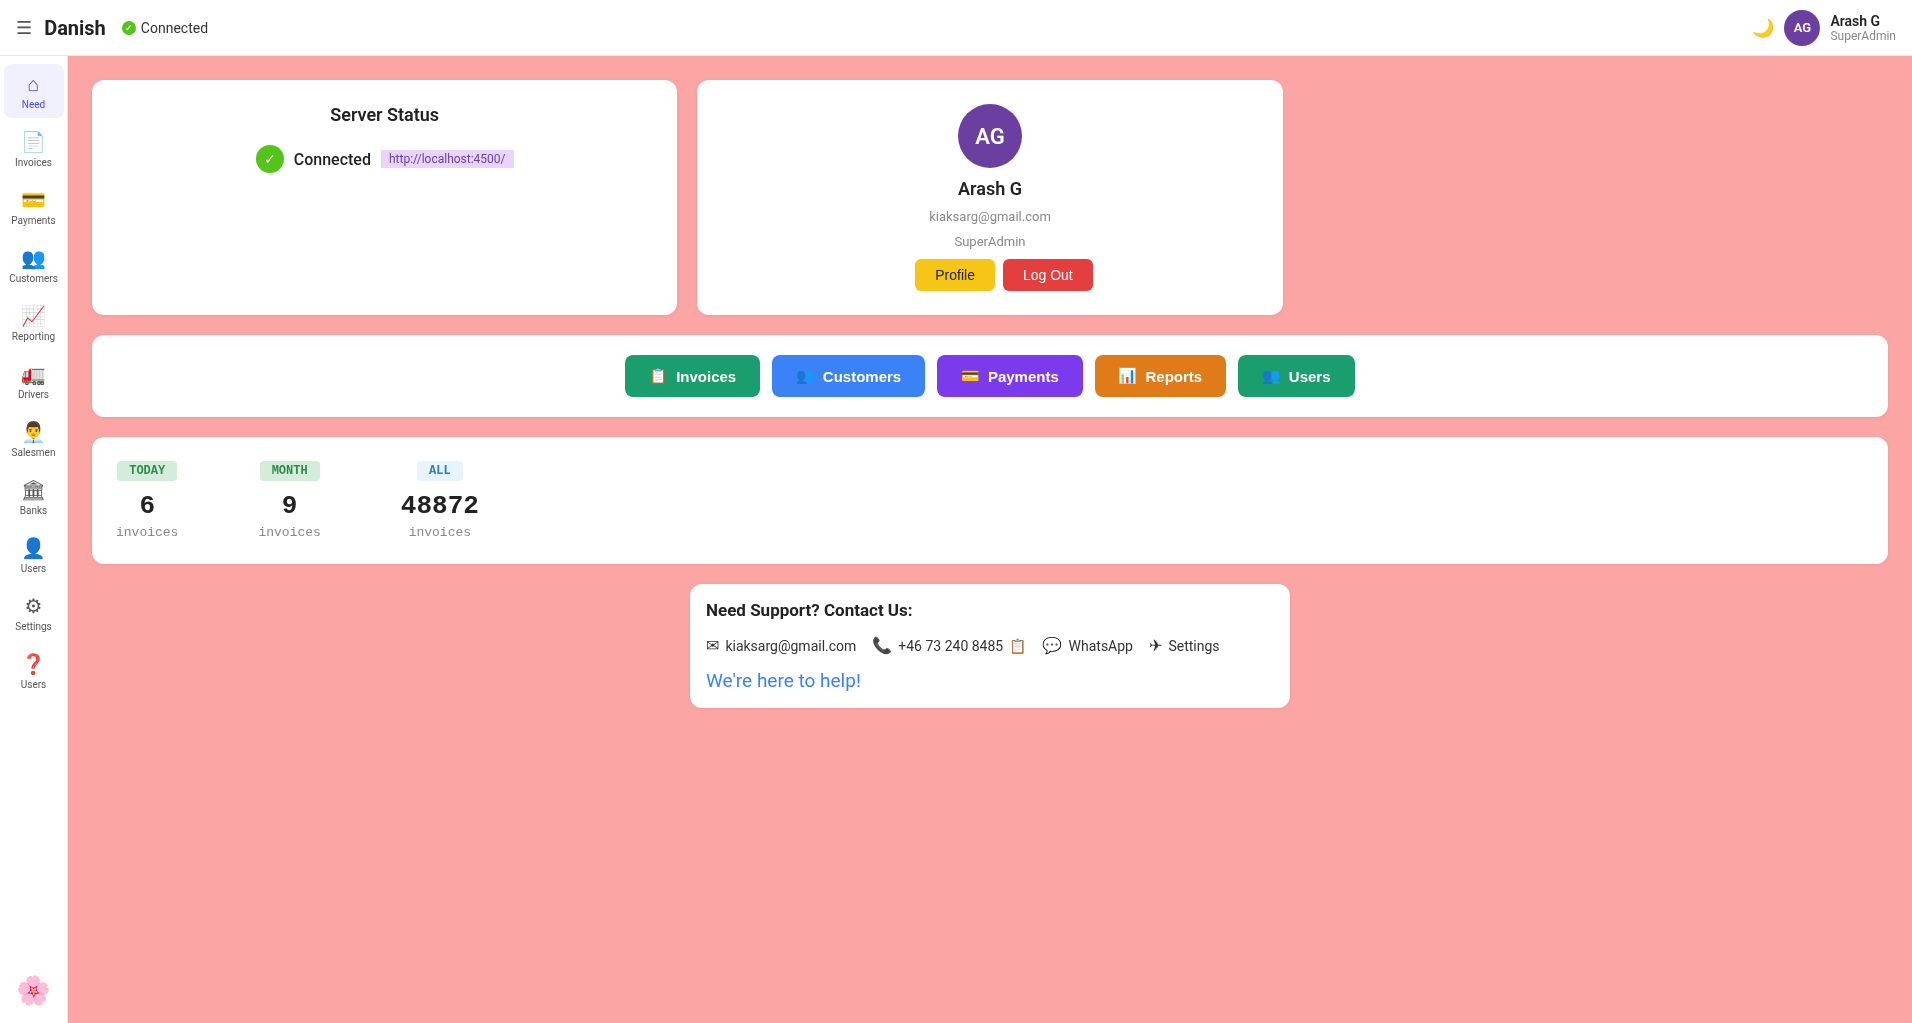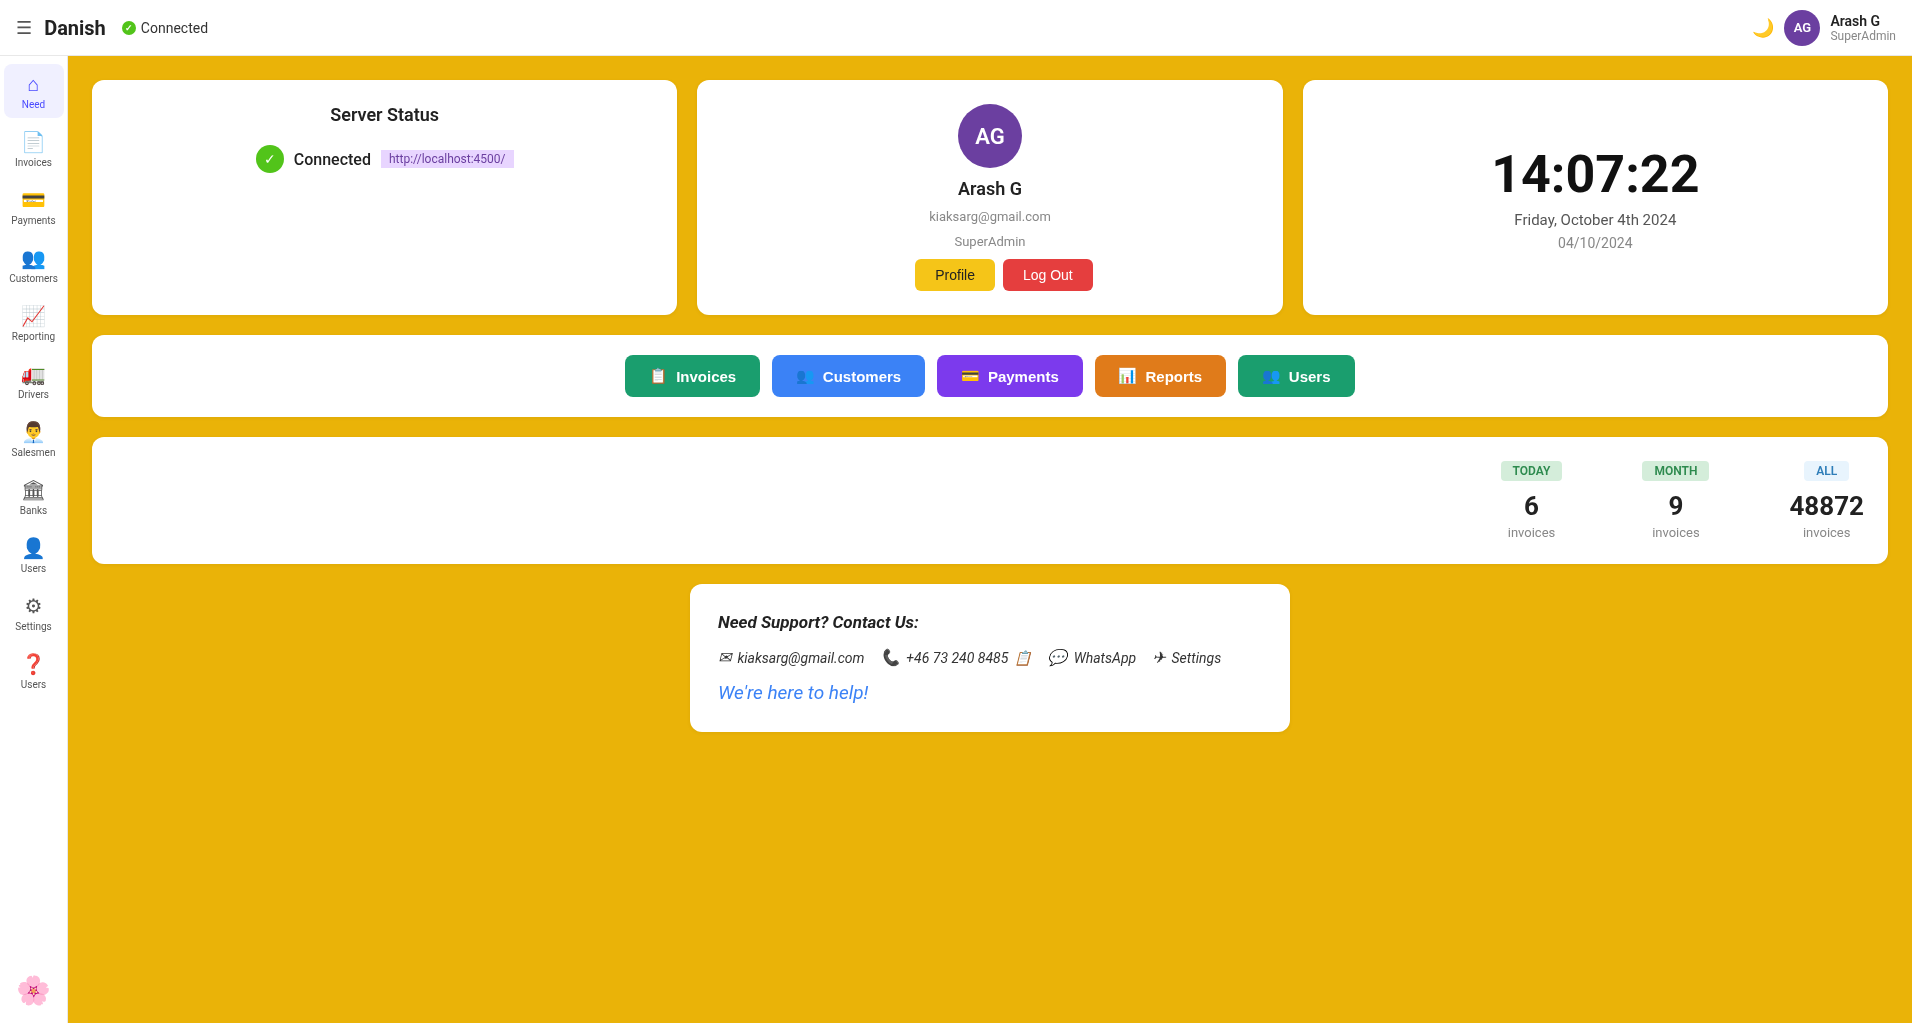--- a/index.html
+++ b/index.html
@@ -38,21 +38,21 @@
       width: 60px; padding: 8px 4px; border-radius: 8px;
       cursor: pointer; gap: 3px; transition: background 0.15s;
     }
     .sidebar-item.active { background: #f0f0ff; }
     .sidebar-item .icon { font-size: 20px; color: #555; }
     .sidebar-item.active .icon { color: #4a4aff; }
     .sidebar-item-label { font-size: 10px; color: #555; text-align: center; }
     .sidebar-item.active .sidebar-item-label { color: #4a4aff; }
 
     
-    .main { flex: 1; overflow-y: auto; padding: 24px; background: #eab308; }
+    .main { flex: 1; overflow-y: auto; padding: 24px; background: #fca5a5; }
 
     
     .cards-row { display: grid; grid-template-columns: 1fr 1fr 1fr; gap: 20px; margin-bottom: 20px; }
     .card { background: #fff; border-radius: 12px; padding: 24px; box-shadow: 0 1px 4px rgba(0,0,0,0.06); }
 
     
     .server-status-title { font-size: 18px; font-weight: 600; color: #222; margin-bottom: 20px; text-align: center; }
     .server-status-row { display: flex; align-items: center; gap: 10px; justify-content: center; }
     .green-check { width: 28px; height: 28px; background: #52c41a; border-radius: 50%; display: flex; align-items: center; justify-content: center; color: #fff; font-size: 14px; }
     .connected-text { font-size: 16px; font-weight: 500; color: #222; }
@@ -78,31 +78,31 @@
     .nav-buttons-card { background: #fff; border-radius: 12px; padding: 20px 24px; box-shadow: 0 1px 4px rgba(0,0,0,0.06); margin-bottom: 20px; display: flex; align-items: center; justify-content: center; gap: 12px; flex-wrap: wrap; }
     .nav-btn { display: flex; align-items: center; gap: 8px; padding: 12px 24px; border: none; border-radius: 8px; font-size: 15px; font-weight: 600; cursor: pointer; color: #fff; }
     .nav-btn-invoices { background: #1a9e6e; }
     .nav-btn-customers { background: #3b82f6; }
     .nav-btn-payments { background: #7c3aed; }
     .nav-btn-reports { background: #e07b1a; }
     .nav-btn-users { background: #1a9e6e; }
 
     
     .stats-card { background: #fff; border-radius: 12px; padding: 24px; box-shadow: 0 1px 4px rgba(0,0,0,0.06); margin-bottom: 20px; }
-    .stats-row { display: flex; justify-content: flex-end; gap: 80px; }
+    .stats-row { display: flex; justify-content: flex-start; gap: 80px; font-family: Liberation Mono, monospace; }
     .stat-item { display: flex; flex-direction: column; align-items: center; gap: 4px; }
     .stat-badge { padding: 3px 12px; border-radius: 4px; font-size: 12px; font-weight: 600; margin-bottom: 6px; }
     .badge-today { background: #d4edda; color: #2d8a4e; }
     .badge-month { background: #d4edda; color: #2d8a4e; }
     .badge-all { background: #e8f4fd; color: #2e7db8; }
     .stat-number { font-size: 26px; font-weight: 700; color: #222; }
     .stat-label { font-size: 13px; color: #888; }
 
     
-    .support-card { background: #fff; border-radius: 12px; padding: 28px; box-shadow: 0 1px 4px rgba(0,0,0,0.06); max-width: 600px; margin: 0 auto; font-style: italic; }
+    .support-card { background: #fff; border-radius: 12px; padding: 16px; box-shadow: 0 1px 4px rgba(0,0,0,0.06); max-width: 600px; margin: 0 auto; }
     .support-title { font-size: 17px; font-weight: 700; color: #222; margin-bottom: 16px; }
     .support-contacts { display: flex; align-items: center; gap: 16px; flex-wrap: wrap; margin-bottom: 14px; }
     .contact-item { display: flex; align-items: center; gap: 6px; font-size: 14px; color: #333; }
     .contact-icon { font-size: 16px; }
     .copy-icon { font-size: 14px; color: #888; cursor: pointer; }
     .support-help { font-size: 19px; color: #3b82f6; }
 
     
     .flower-icon { font-size: 28px; margin-top: 8px; }
   </style>
@@ -196,25 +196,20 @@
         <div class="avatar-circle-large">AG</div>
         <div class="user-card-name">Arash G</div>
         <div class="user-card-email">kiaksarg@gmail.com</div>
         <div class="user-card-role">SuperAdmin</div>
         <div class="user-card-buttons">
           <button class="btn-profile">Profile</button>
           <button class="btn-logout">Log Out</button>
         </div>
       </div>
 
-      <div class="card time-card">
-        <div class="time-display">14:07:22</div>
-        <div class="date-long">Friday, October 4th 2024</div>
-        <div class="date-short">04/10/2024</div>
-      </div>
     </div>
 
     <div class="nav-buttons-card">
       <button class="nav-btn nav-btn-invoices">
         <span>📋</span>
         <span>Invoices</span>
       </button>
       <button class="nav-btn nav-btn-customers">
         <span>👥</span>
         <span>Customers</span>

